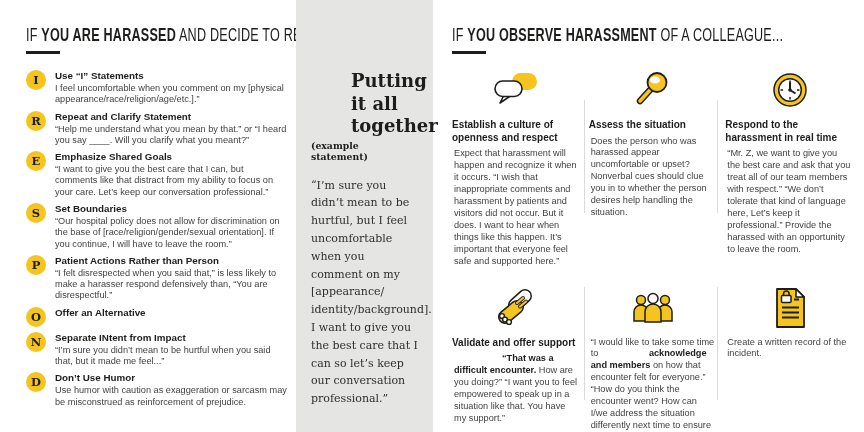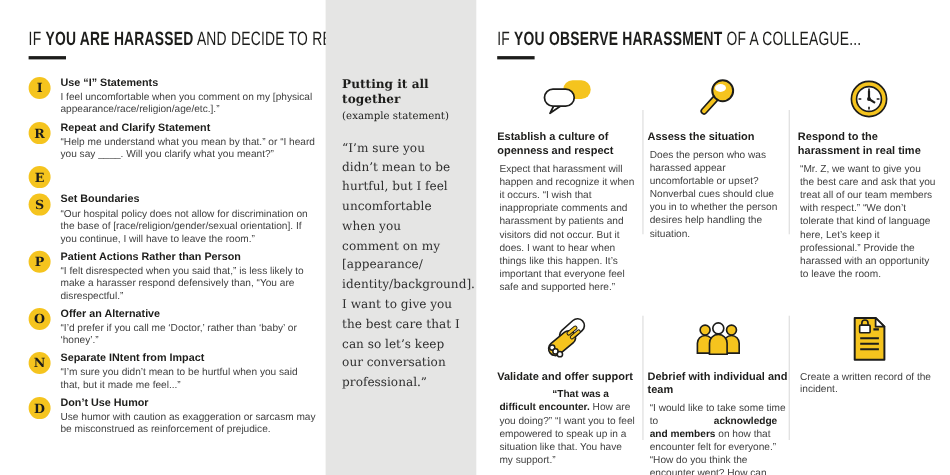--- a/index.html
+++ b/index.html
@@ -27,22 +27,22 @@
   }
   .ir-text{ flex:1; }
   .ir-heading{ font-size:9.8px; font-weight:700; line-height:1.22; }
   .ir-body{ font-size:9.2px; line-height:1.23; color:#3f3f3f; margin-top:1px; }
   
   .middle-panel{
     position:absolute; left:296px; top:0; width:137px; height:432px;
     background:#E5E5E4; padding:70px 15px 0 15px;
     font-family:"DejaVu Serif", serif;
   }
-  .mid-heading{ font-size:11px; font-weight:700; line-height:1.25; }
-  .mid-subheading{ font-size:9.3px; font-weight:400; margin-top:2px; }
+  .mid-heading{ font-size:18px; font-weight:700; line-height:1.25;margin-left:40px; }
+  .mid-subheading{ font-size:9.3px; font-weight:700; margin-top:2px; }
   .mid-body{ font-size:11px; line-height:1.62; margin-top:15px; color:#2e2e2e; }
   
   .right-panel{ position:absolute; left:452px; top:24px; width:402px; }
   .obs-grid{
     margin-top:14px; display:grid;
     grid-template-columns:repeat(3, 1fr); column-gap:8px; row-gap:18px;
   }
   .obs-cell{ }
   .obs-icon{ height:44px; display:flex; align-items:center; justify-content:center; margin-bottom:7px; }
   .obs-heading{ font-size:10px; font-weight:700; line-height:1.25; }
@@ -71,40 +71,43 @@
     </div>
     <div class="ir-item">
       <div class="ir-circle">R</div>
       <div class="ir-text">
           <div class="ir-heading">Repeat and Clarify Statement</div>
           <div class="ir-body">“Help me understand what you mean by that.” or “I heard you say ____. Will you clarify what you meant?”</div>
         </div>
     </div>
     <div class="ir-item">
       <div class="ir-circle">E</div>
+      <div class="ir-text">
+          <div class="ir-heading">Emphasize Shared Goals</div>
+          <div class="ir-body">“I want to give you the best care that I can, but comments like that distract from my ability to focus on your care. Let’s keep our conversation professional.”</div>
+        </div>
     </div>
     <div class="ir-item">
       <div class="ir-circle">S</div>
       <div class="ir-text">
           <div class="ir-heading">Set Boundaries</div>
           <div class="ir-body">“Our hospital policy does not allow for discrimination on the base of [race/religion/gender/sexual orientation]. If you continue, I will have to leave the room.”</div>
         </div>
     </div>
     <div class="ir-item">
       <div class="ir-circle">P</div>
       <div class="ir-text">
           <div class="ir-heading">Patient Actions Rather than Person</div>
           <div class="ir-body">“I felt disrespected when you said that,” is less likely to make a harasser respond defensively than, “You are disrespectful.”</div>
         </div>
     </div>
     <div class="ir-item">
       <div class="ir-circle">O</div>
       <div class="ir-text">
           <div class="ir-heading">Offer an Alternative</div>
-          <div class="ir-body">“I’d prefer if you call me ‘Doctor,’ rather than ‘baby’ or ‘honey’.”</div>
         </div>
     </div>
     <div class="ir-item">
       <div class="ir-circle">N</div>
       <div class="ir-text">
           <div class="ir-heading">Separate INtent from Impact</div>
           <div class="ir-body">“I’m sure you didn’t mean to be hurtful when you said that, but it made me feel...”</div>
         </div>
     </div>
     <div class="ir-item">
@@ -196,21 +199,20 @@
       <div class="obs-icon">
         <svg width="48" height="40" viewBox="0 0 48 40">
           <circle cx="12" cy="12" r="4.5" fill="#F5C41E" stroke="#1d1d1b" stroke-width="1.5"></circle>
           <path d="M5 33 v-9 a7 7 0 0 1 14 0 v9 z" fill="#F5C41E" stroke="#1d1d1b" stroke-width="1.5"></path>
           <circle cx="36" cy="12" r="4.5" fill="#F5C41E" stroke="#1d1d1b" stroke-width="1.5"></circle>
           <path d="M29 33 v-9 a7 7 0 0 1 14 0 v9 z" fill="#F5C41E" stroke="#1d1d1b" stroke-width="1.5"></path>
           <circle cx="24" cy="10.5" r="5" fill="#ffffff" stroke="#1d1d1b" stroke-width="1.5"></circle>
           <path d="M16 34 v-10 a8 8 0 0 1 16 0 v10 z" fill="#F5C41E" stroke="#1d1d1b" stroke-width="1.5"></path>
         </svg>
       </div>
-      <div class="obs-heading">Debrief with individual and team</div>
       <div class="obs-body"><span>“I would like to take some time to </span><span class="bb">acknowledge and members</span><span> on how that encounter felt for everyone.” “How do you think the encounter went? How can I/we address the situation differently next time to ensure a better outcome for everyone involved?</span></div>
     </div>
 
     <div class="obs-cell">
       <div class="obs-icon">
         <svg width="40" height="44" viewBox="0 0 40 44">
           <path d="M7 3 h19 l8 8 v30 h-27 z" fill="#F5C41E" stroke="#1d1d1b" stroke-width="1.8" stroke-linejoin="round"></path>
           <path d="M26 3 l8 8 h-8 z" fill="#ffffff" stroke="#1d1d1b" stroke-width="1.6" stroke-linejoin="round"></path>
           <path d="M13.5 9.5 v-1.8 a2.8 2.8 0 0 1 5.6 0 v1.8" fill="none" stroke="#1d1d1b" stroke-width="1.5"></path>
           <rect x="11.5" y="9.5" width="9.5" height="7" rx="1" fill="#ffffff" stroke="#1d1d1b" stroke-width="1.5"></rect>

